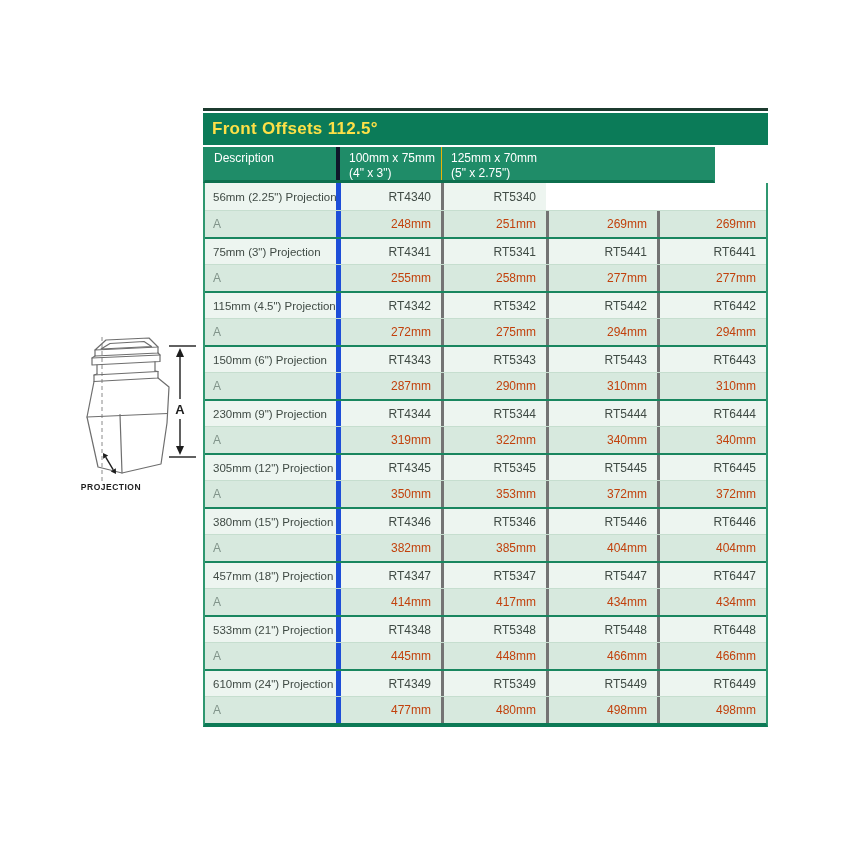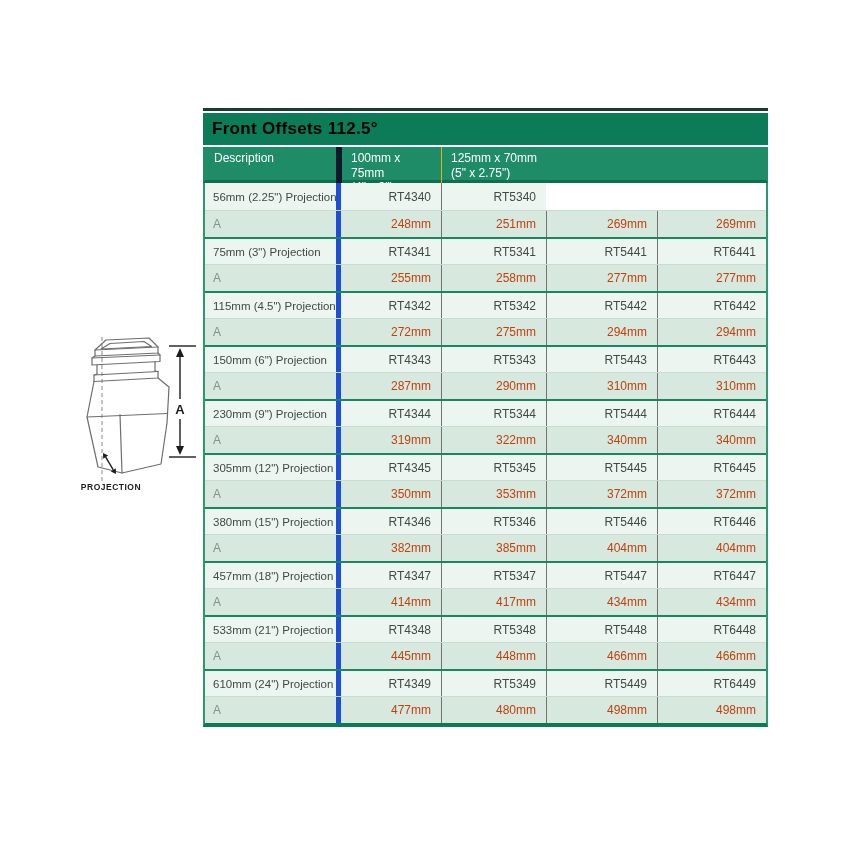--- a/index.html
+++ b/index.html
@@ -8,59 +8,59 @@
     font-family:"Liberation Sans", sans-serif;overflow:hidden;
   }
 
   
   .diagram{position:absolute;left:70px;top:325px;width:140px;height:180px;}
 
   
   .spec{position:absolute;left:203px;top:108px;width:565px;}
   .top-rule{height:3px;background:#1c3b2f;margin-bottom:2px;}
   .title-bar{
-    height:32px;line-height:32px;background:#0b7b58;color:#000000;
+    height:32px;line-height:32px;background:#0b7b58;color:#fde047;
     font-size:17px;font-weight:bold;padding-left:9px;letter-spacing:.3px;
     box-sizing:border-box;margin-bottom:2px;
   }
   .thead,.row{
     display:grid;
     grid-template-columns:131px 105px 105px 111px 1fr;
-    box-sizing:border-box;width:565px;
+    box-sizing:border-box;width:512px;
   }
   .thead{
     background:#1f8c68;color:#ffffff;height:36px;
     border-left:2px solid #1f8c68;border-right:2px solid #1f8c68;
     border-bottom:3px solid #0d6f4e;
   }
   .thead .hcell{
     font-size:12px;line-height:14.5px;padding:4px 4px 0 9px;box-sizing:border-box;
   }
-  .thead .hcell.c1{border-left:6px solid #0f172a;}
+  .thead .hcell.c1{border-left:4px solid #0f172a;}
   .thead .hcell.c2,.thead .hcell.c3,.thead .hcell.c4{border-left:1px solid #eab308;}
 
   .tbody{
     border-left:2px solid #2f9770;border-right:2px solid #2f9770;
     border-bottom:4px solid #0d7a56;box-sizing:border-box;width:565px;
   }
   .tbody .row{width:561px;}
   .row{height:27px;}
   .product-row{border-top:2px solid #19865f;}
   .product-row:first-child{border-top:0;}
   .a-row{border-top:1px solid #c6decf;}
   .product-row .cell{background:#edf5f0;}
   .a-row .cell{background:#d7e9de;}
   .cell{
     display:flex;align-items:center;font-size:12px;color:#404b45;
     box-sizing:border-box;overflow:hidden;white-space:nowrap;
   }
   .cell.desc{padding-left:8px;font-size:11.5px;}
   .cell.val{justify-content:flex-end;padding-right:10px;}
   .cell.vb{border-left:5px solid #1d4ed8;}
-  .cell.vt{border-left:1px solid #737373;}
+  .cell.vt{border-left:3px solid #737373;}
   .a-row .cell.desc{color:#80948a;font-size:12px;}
   .a-row .cell.val{color:#c2410c;}
 
   svg text{font-family:"Liberation Sans", sans-serif;}
 </style>
 </head>
 <body>
 
 <div class="diagram">
   <svg width="140" height="180" viewBox="0 0 140 180">

